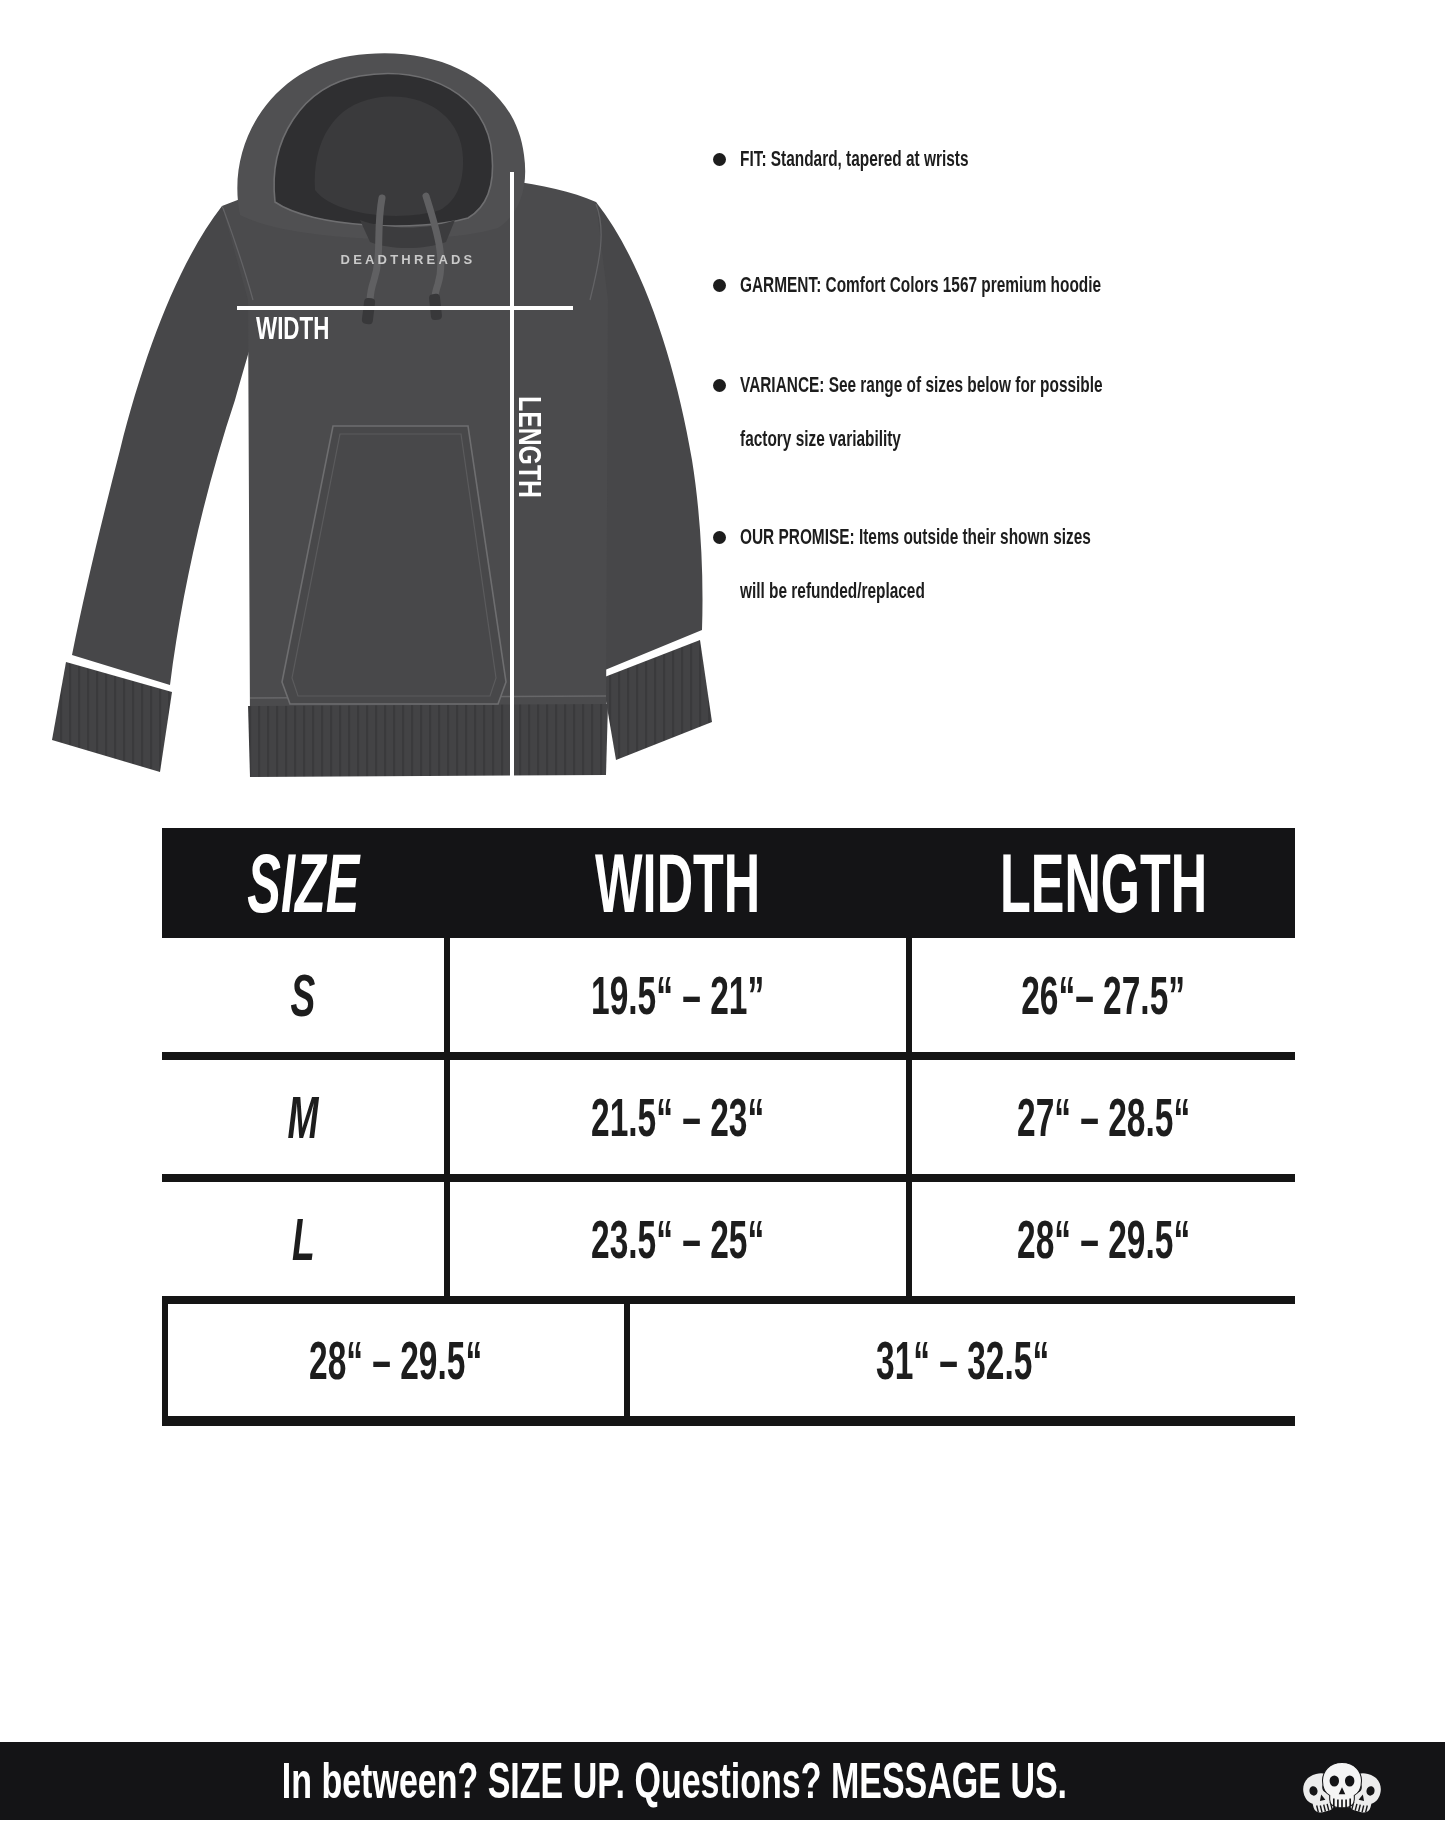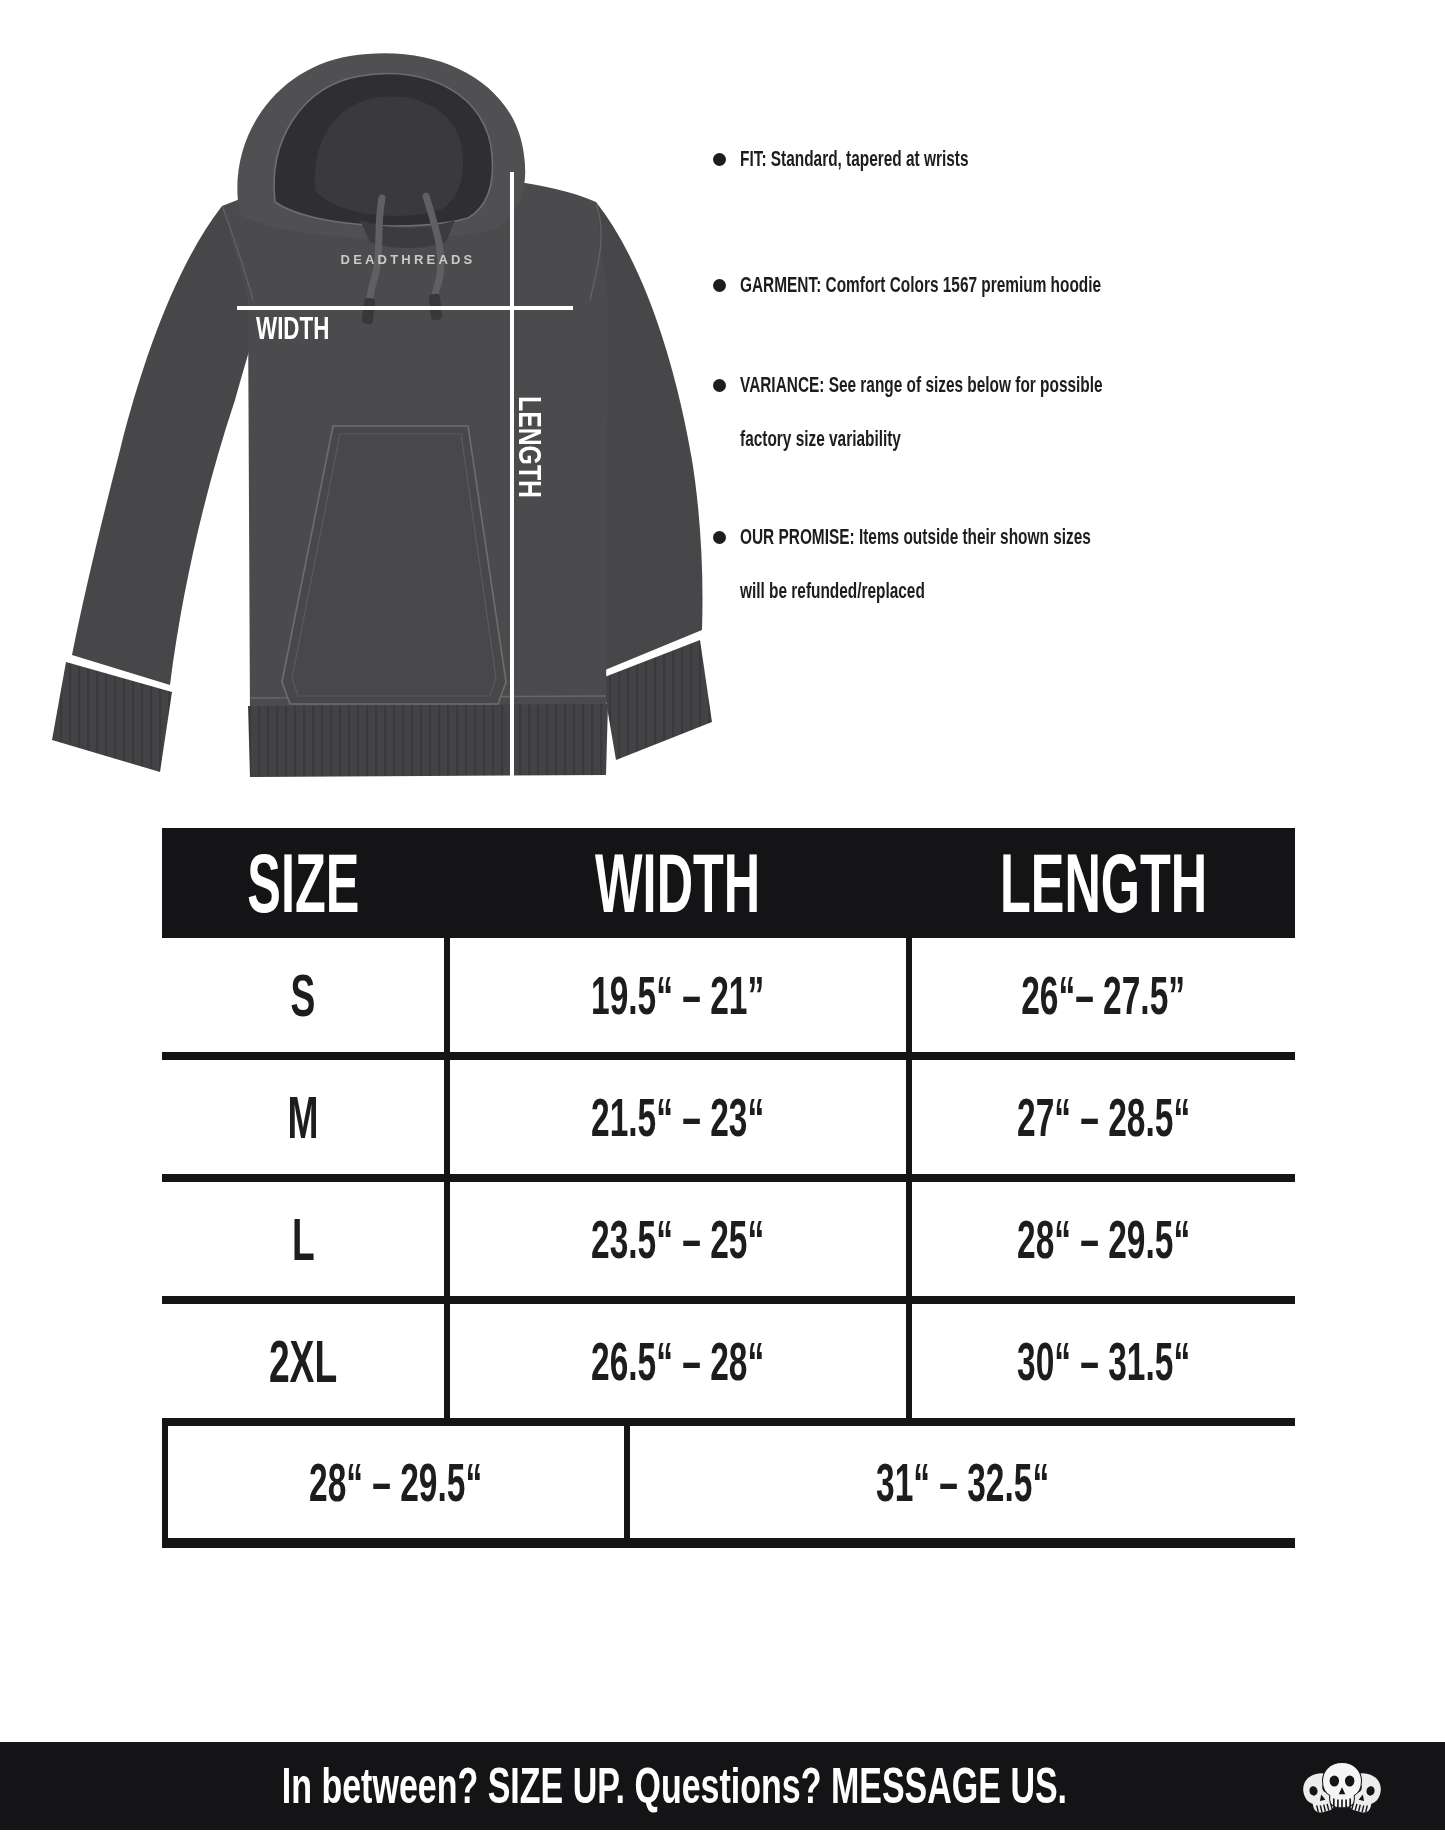--- a/index.html
+++ b/index.html
@@ -34,29 +34,29 @@
   .spec-3{margin-bottom:52px;} .spec-4{margin-bottom:44px;}
 
   
   #size-table{position:absolute;left:162px;top:828px;width:1133px;}
   #size-table *{box-sizing:border-box;}
   .thead{display:flex;height:110px;background:#141416;align-items:center;}
   .th{display:flex;align-items:center;justify-content:center;color:#ffffff;font-size:84px;}
   .trow{display:flex;height:122px;border-bottom:8px solid #151515;background:#ffffff;}
   .trow:last-child{border-bottom-width:10px;}
   .td{display:flex;align-items:center;justify-content:center;font-size:54px;color:#1d1d1d;}
-  .col-size{width:282px;}
+  .col-size{width:282px;font-style:italic;}
   .col-width{width:462px;border-left:6px solid #151515;}
   .col-length{flex:1;border-left:6px solid #151515;}
   .thead .col-width,.thead .col-length{border-left-color:transparent;}
   .td-size{font-size:60px;}
 
   
   #footer-bar{
-    position:absolute;left:0;top:1742px;width:1445px;height:88px;background:#141416;
+    position:absolute;left:0;top:1742px;width:1445px;height:78px;background:#141416;
     display:flex;align-items:center;justify-content:center;
   }
   #footer-text{color:#ffffff;font-size:50px;margin-right:96px;}
   #footer-logo{position:absolute;right:62px;top:7px;width:82px;height:76px;}
 </style>
 </head>
 <body>
 
 <div id="page">
 
@@ -174,31 +174,20 @@
     </div>
     <div class="trow">
       <div class="td col-size td-size">
           <span class="cx cx-center">L</span>
         </div>
       <div class="td col-width">
           <span class="cx cx-center">23.5“ – 25“</span>
         </div>
       <div class="td col-length">
           <span class="cx cx-center">28“ – 29.5“</span>
-        </div>
-    </div>
-    <div class="trow">
-      <div class="td col-size td-size">
-          <span class="cx cx-center">2XL</span>
-        </div>
-      <div class="td col-width">
-          <span class="cx cx-center">26.5“ – 28“</span>
-        </div>
-      <div class="td col-length">
-          <span class="cx cx-center">30“ – 31.5“</span>
         </div>
     </div>
     <div class="trow">
       <div class="td col-width">
           <span class="cx cx-center">28“ – 29.5“</span>
         </div>
       <div class="td col-length">
           <span class="cx cx-center">31“ – 32.5“</span>
         </div>
     </div>

